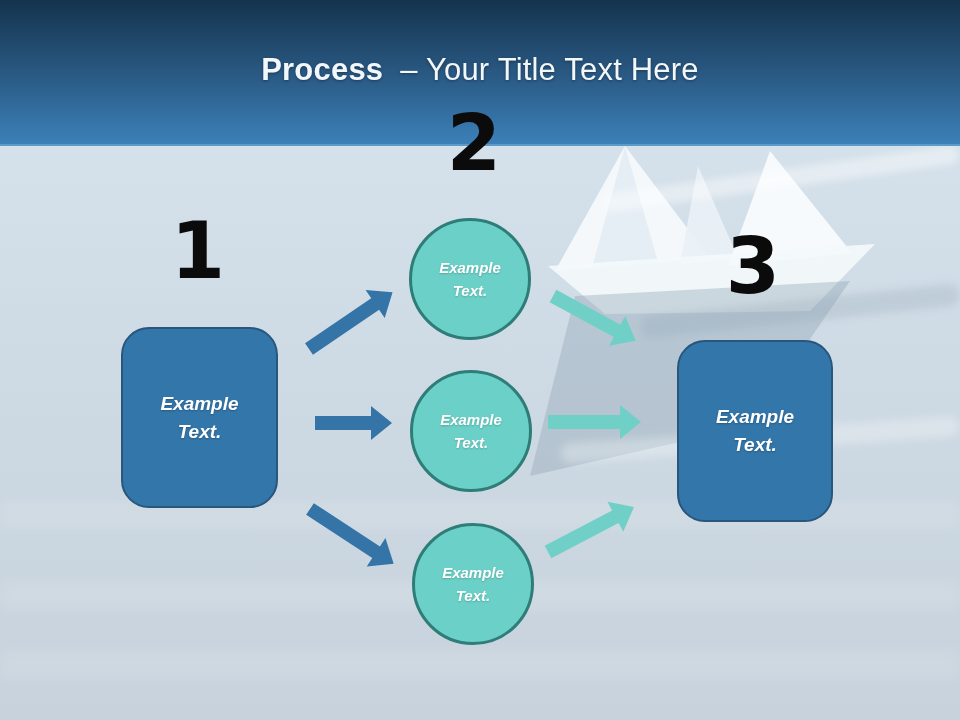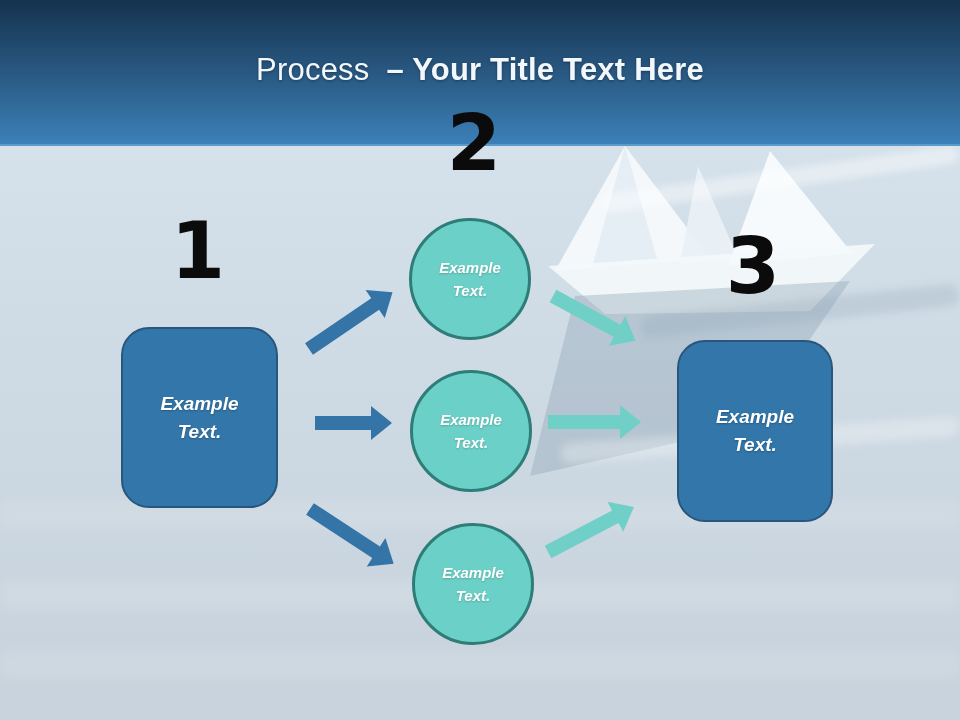--- a/index.html
+++ b/index.html
@@ -32,22 +32,22 @@
     background:linear-gradient(180deg,var(--header-gradient-top) 0%,#245included 0%,var(--header-gradient-bottom) 100%);
     background:linear-gradient(180deg,var(--header-gradient-top) 0%,#27547c 45%,var(--header-gradient-bottom) 100%);
     border-bottom:2px solid var(--header-edge-line);
     display:flex;justify-content:center;align-items:flex-start;
     z-index:3;
   }
   .title{
     margin-top:52px;font-size:31px;color:var(--title-color);
     text-shadow:0 1px 3px rgba(0,0,0,.35);letter-spacing:.2px;white-space:nowrap;
   }
-  .title .bold{font-weight:400;}
-  .title .regular{font-weight:700;margin-left:17px;}
+  .title .bold{font-weight:700;}
+  .title .regular{font-weight:400;margin-left:17px;}
   
   .boat-art{position:absolute;left:520px;top:146px;width:380px;height:340px;z-index:1;}
   .boat-art div{position:absolute;left:0;top:0;width:100%;height:100%;}
   .sail-left{clip-path:polygon(105px 0px,35px 125px,190px 112px);background:#f6fafc;opacity:.92;}
   .sail-left-shade{clip-path:polygon(105px 0px,72px 122px,138px 116px);background:#e3ecf3;opacity:.85;}
   .sail-right{clip-path:polygon(250px 5px,208px 120px,332px 107px);background:#f8fbfd;opacity:.95;}
   .mid-fold{clip-path:polygon(178px 20px,160px 118px,218px 112px);background:#eaf1f6;opacity:.9;}
   .hull{clip-path:polygon(28px 120px,355px 98px,290px 165px,85px 168px);background:#f3f8fb;opacity:.92;}
   .reflection{clip-path:polygon(55px 150px,330px 135px,230px 280px,10px 330px);background:#8ea3b4;opacity:.38;filter:blur(6px);}
   .streak{position:absolute;z-index:1;border-radius:10px;}

